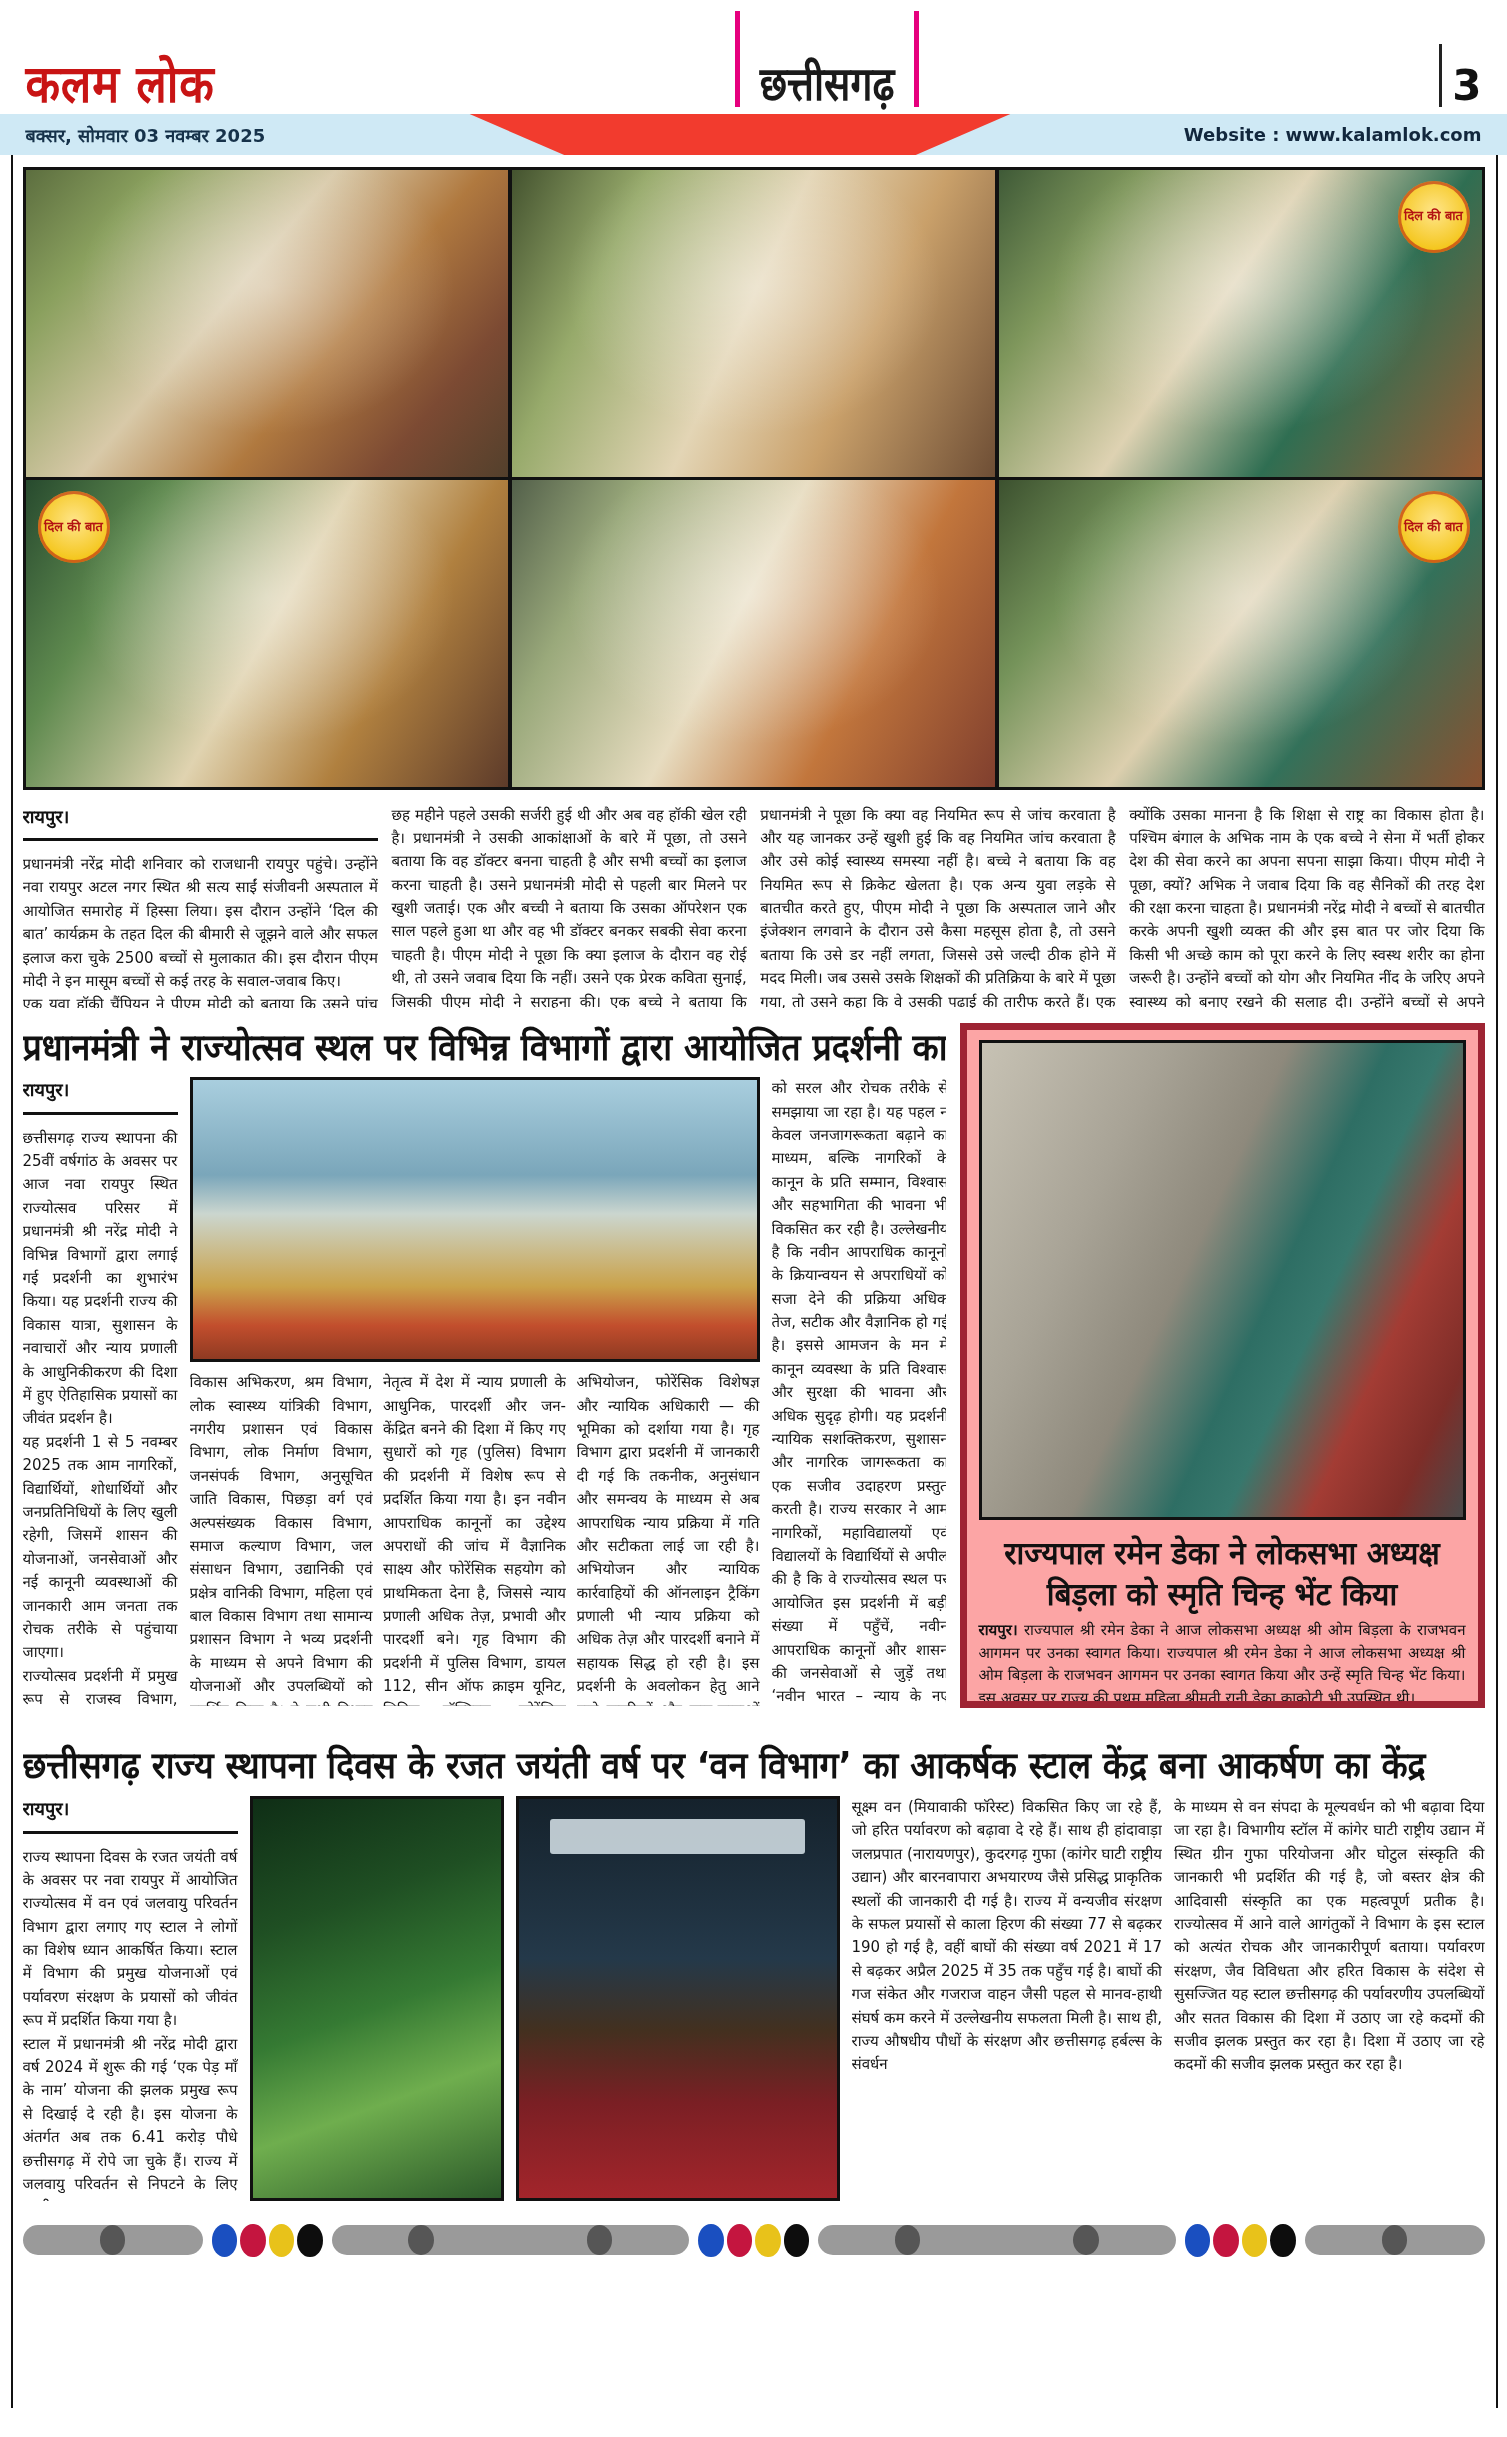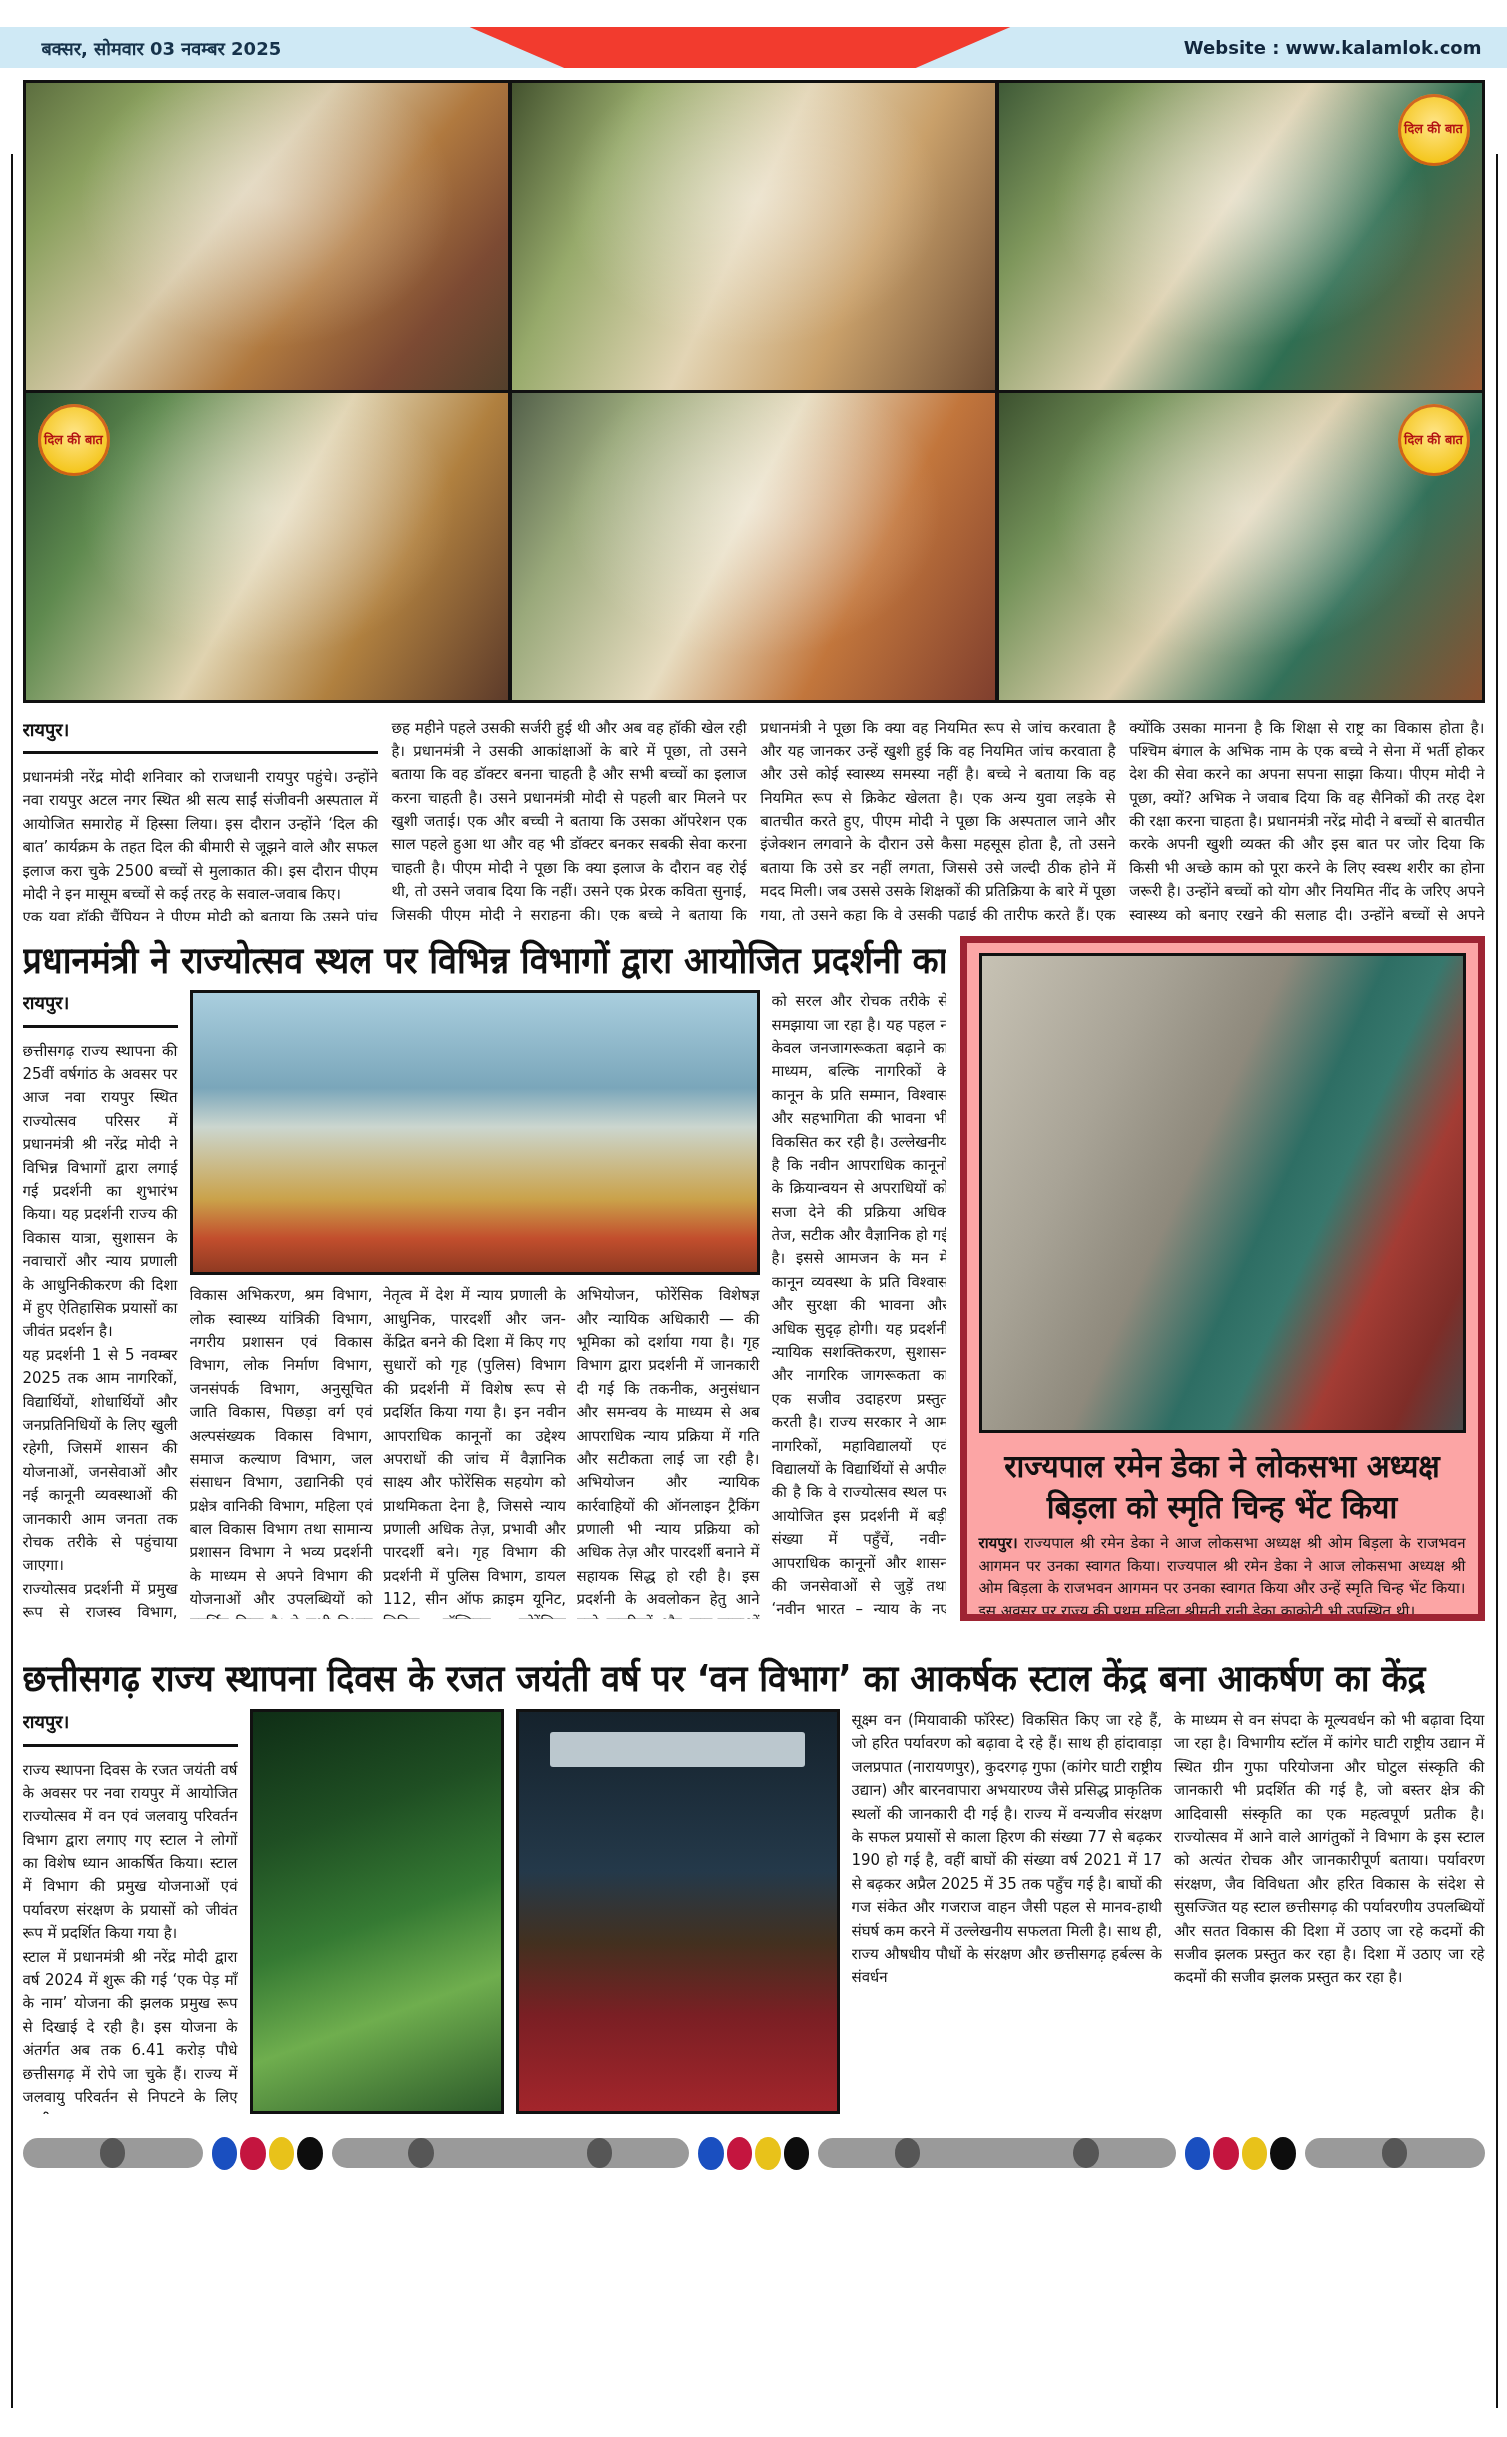--- a/index.html
+++ b/index.html
@@ -16,21 +16,21 @@
   .header{position:relative;padding-top:19.5px;}
   .header-top{display:flex;align-items:flex-end;height:87px;padding:0 25.5px;}
   .masthead{font-size:45px;font-weight:800;color:#c81414;letter-spacing:0.8px;line-height:1;transform:scaleY(1.15);}
   .header-center{flex:1;display:flex;align-items:flex-end;justify-content:center;gap:19.5px;}
   .mag-bar{width:5.3px;height:96px;background:#e6007e;}
   .section-label{font-size:39px;font-weight:800;color:#1a1a1a;line-height:1;padding-bottom:3px;transform:scaleY(1.2);}
   .pageno-wrap{display:flex;align-items:flex-end;gap:10.5px;}
   .pageno-rule{width:2.3px;height:63px;background:#222;}
   .page-number{font-size:42px;font-weight:700;line-height:1;}
   .date-strip{position:relative;margin-top:7.5px;height:41px;background:#cfe9f5;display:flex;align-items:center;justify-content:space-between;padding:0 25.5px;}
-  .edition-line{font-size:18px;font-weight:700;color:#16324a;margin-left:16px;}
+  .edition-line{font-size:18px;font-weight:700;color:#16324a;}
   .website{font-size:18px;font-weight:700;color:#12273d;}
   .strip-trapezoid{position:absolute;left:50%;top:0;transform:translateX(-52%);width:676px;height:100%;
     background:#f23b2e;clip-path:polygon(10% 0,90% 0,76% 100%,24% 100%);}
 
   
   .lead-headline{padding:15px 33px 3px;text-align:center;font-weight:800;color:#0d0d0d;}
   .lead-headline .hl{font-size:47px;line-height:1.42;transform:scaleY(1.05);}
 
   
   .collage{margin:12px 22.5px 0;height:617px;border:3.8px solid #111;background:#111;
@@ -102,20 +102,32 @@
   .cmyk .k{background:#0d0d0d;}
 </style>
 </head>
 <body>
 
 <div class="page">
   <div class="edge-rule left"></div>
   <div class="edge-rule right"></div>
 
   <header class="header">
+    <div class="header-top">
+      <div class="masthead">कलम लोक</div>
+      <div class="header-center">
+        <span class="mag-bar"></span>
+        <span class="section-label">छत्तीसगढ़</span>
+        <span class="mag-bar"></span>
+      </div>
+      <div class="pageno-wrap">
+        <span class="pageno-rule"></span>
+        <span class="page-number">3</span>
+      </div>
+    </div>
     <div class="date-strip">
       <span class="edition-line">बक्सर, सोमवार 03 नवम्बर 2025</span>
       <span class="strip-trapezoid"></span>
       <span class="website">Website : www.kalamlok.com</span>
     </div>
   </header>
 
 
   <section class="collage">
     <div class="ph ph1">

